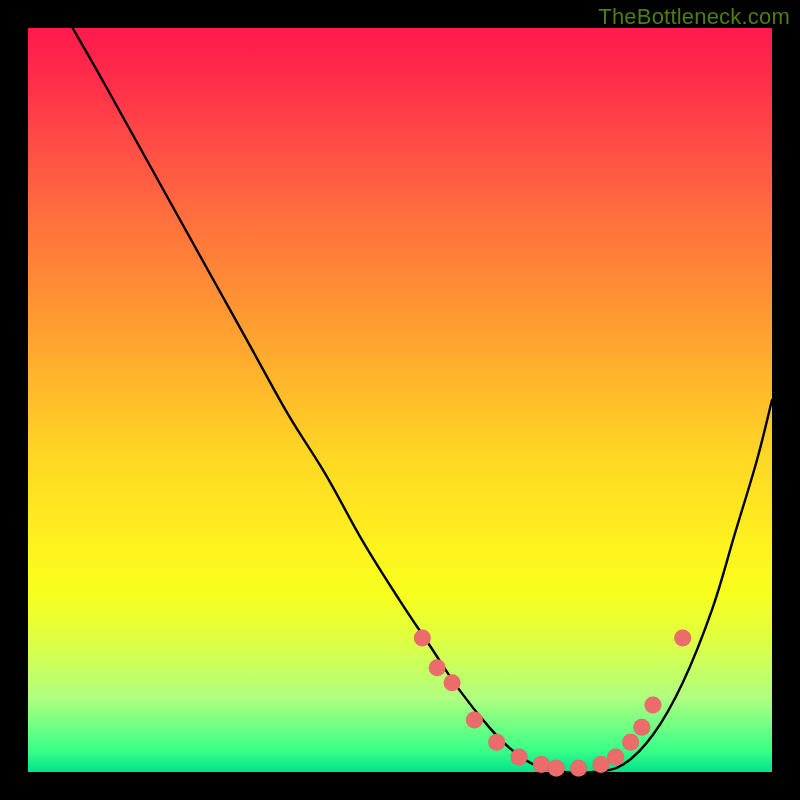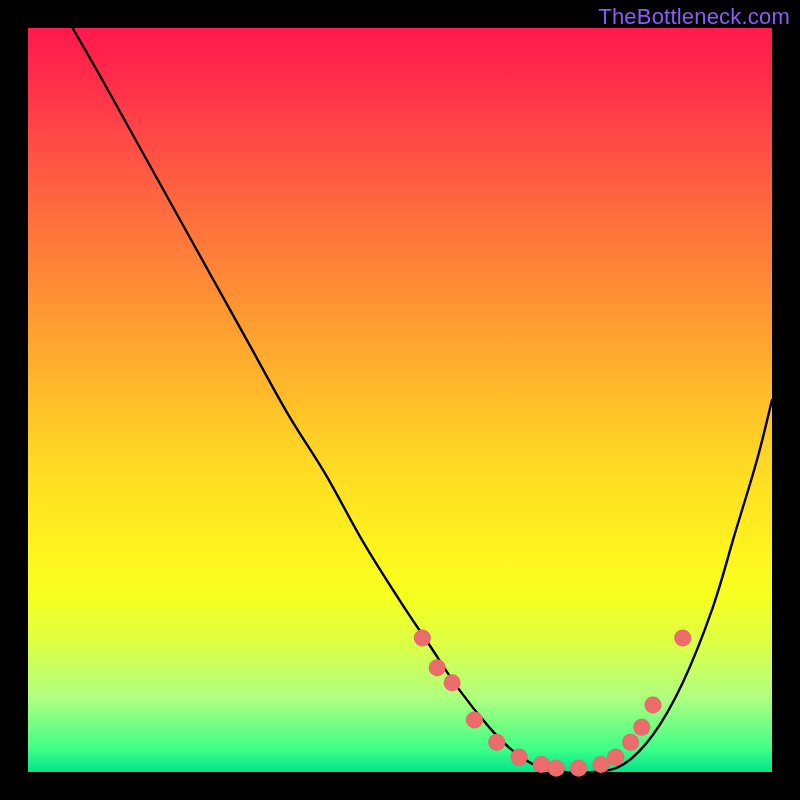--- a/index.html
+++ b/index.html
@@ -30,21 +30,21 @@
       #e0ff40 82%,
       #b0ff80 90%,
       #3cff87 97%,
       #00e38a 100%
     );
   }
   .watermark {
     position: absolute;
     top: 4px;
     right: 10px;
-    color: #8b5cf6;
+    color: #4d7c0f;
     font-size: 22px;
     letter-spacing: 0.2px;
     font-weight: 500;
   }
   svg.plot {
     position: absolute;
     left: 0;
     top: 0;
     width: 744px;
     height: 744px;

